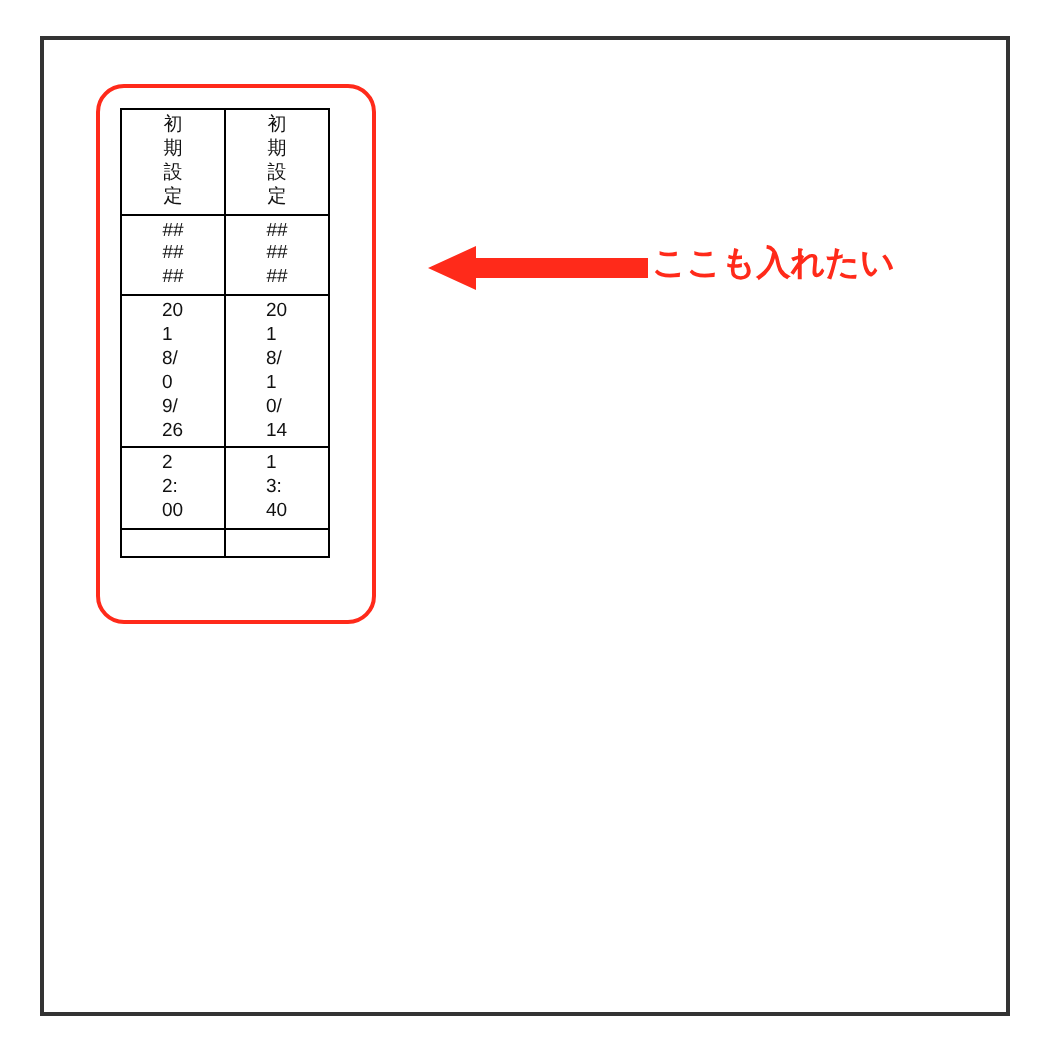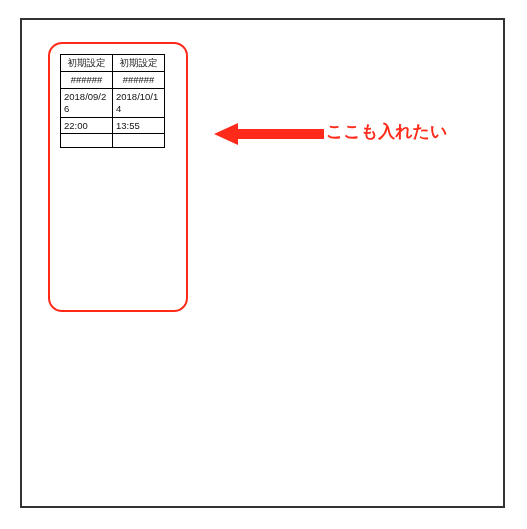--- a/index.html
+++ b/index.html
@@ -31,21 +31,21 @@
       border-radius: 14px;
     }
     .tbl {
       border-collapse: collapse;
       font-size: 9.5px;
       line-height: 1.25;
       color: #111;
     }
     .tbl td, .tbl th {
       border: 1px solid #000;
-      padding: 2px 3px;
+      padding: 2px 20px;
       text-align: left;
       vertical-align: top;
       width: 52px;
       word-break: break-all;
     }
     .tbl .hdr { text-align: center; font-weight: normal; }
     .tbl .ctr { text-align: center; }
     .arrow {
       position: absolute;
       left: 192px;
@@ -81,21 +81,21 @@
       <tr>
         <td class="ctr">######</td>
         <td class="ctr">######</td>
       </tr>
       <tr>
         <td>2018/09/26</td>
         <td>2018/10/14</td>
       </tr>
       <tr>
         <td>22:00</td>
-        <td>13:55</td>
+        <td>13:40</td>
       </tr>
       <tr class="mh14">
         <td></td>
         <td></td>
       </tr>
     </tbody>
       </table>
 
     <div class="highlight-box"></div>
 

